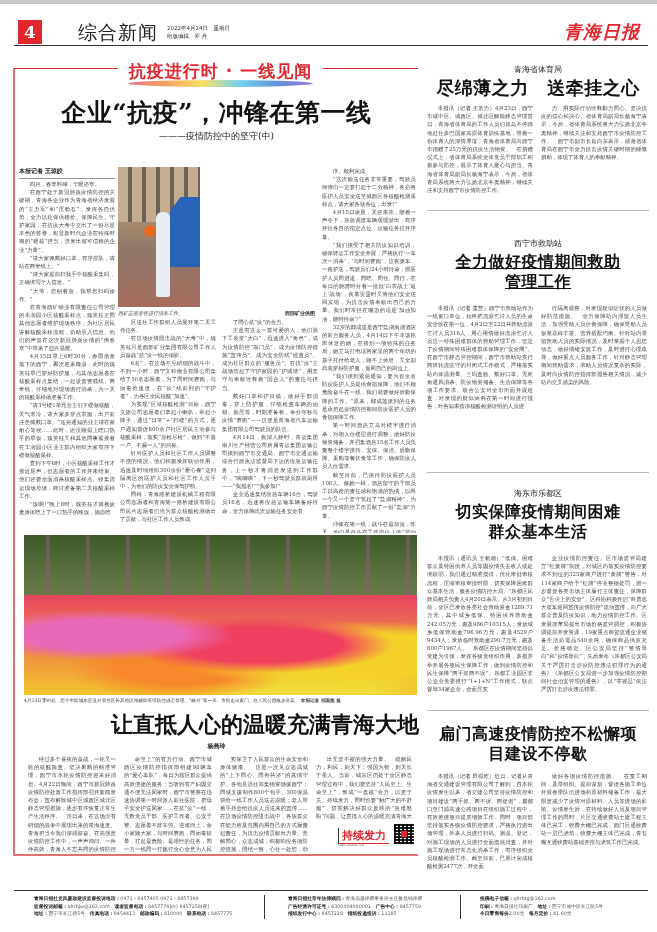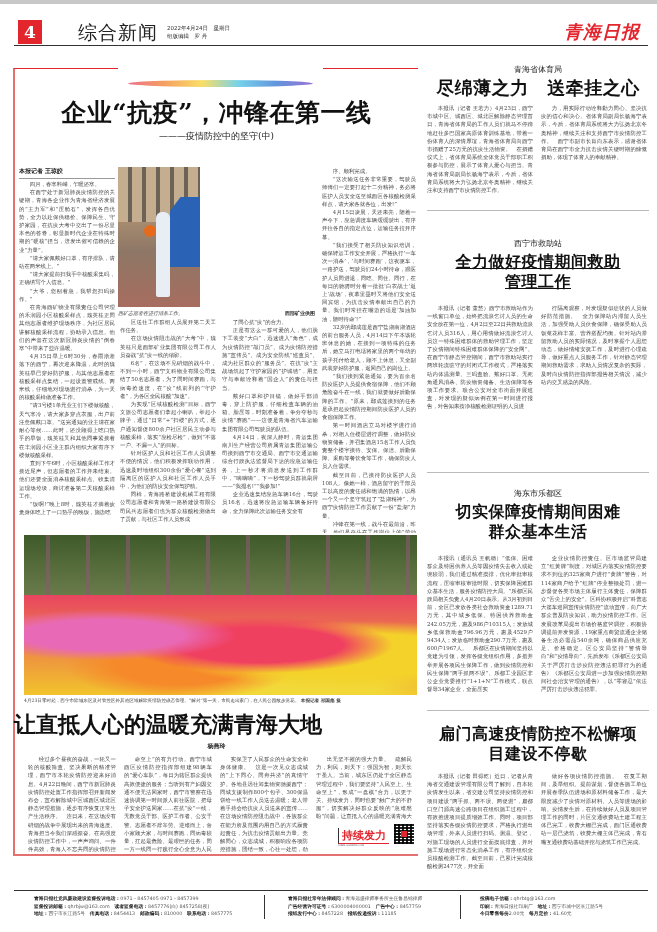--- a/index.html
+++ b/index.html
@@ -41,21 +41,21 @@
      background:
        radial-gradient(ellipse at 20% 40%, #e86ab6 0 18%, transparent 30%),
        radial-gradient(ellipse at 60% 50%, #f04060 0 25%, transparent 40%),
        radial-gradient(ellipse at 85% 60%, #f4d22a 0 25%, transparent 40%),
        radial-gradient(ellipse at 40% 70%, #f68a2a 0 20%, transparent 35%),
        radial-gradient(ellipse at 70% 90%, #f2d838 0 20%, transparent 35%),
        linear-gradient(180deg, #e84560, #f2c42c); }
   .photo2-caption { position: absolute; left: 24px; top: 698px; width: 395px; font-family: "DejaVu Serif", serif; font-size: 4.6px; color: #444; }
   .photo2-caption b { font-family: "DejaVu Sans", sans-serif; }
 
-  .headline-warm { position: absolute; left: 14px; top: 710px; width: 405px; text-align: left; font-family: "DejaVu Serif", serif; font-weight: bold; font-size: 22px; color: #111; }
+  .headline-warm { position: absolute; left: 14px; top: 710px; width: 405px; text-align: right; font-family: "DejaVu Serif", serif; font-weight: bold; font-size: 22px; color: #111; }
   .author-warm { position: absolute; left: 14px; top: 742px; width: 405px; text-align: center; font-family: "DejaVu Sans", sans-serif; font-weight: bold; font-size: 6px; color: #222; }
 
   .xihai-box { position: absolute; left: 338px; top: 822px; width: 78px; height: 30px; }
   .xihai-logo { position: absolute; left: 0; top: 6px; font-family: "DejaVu Serif", serif; font-weight: bold; color: #e3262e; font-size: 11px; border-bottom: 1px solid #e3262e; border-left: 1px solid #333; padding: 0 3px; }
   .xihai-url { position: absolute; left: 0; top: 22px; font-size: 2.5px; color: #666; font-family: "DejaVu Sans", sans-serif; }
   .qr { position: absolute; left: 56px; top: 2px; width: 20px; height: 20px; background:
       repeating-linear-gradient(0deg, #222 0 2px, #fff 2px 3px),
       repeating-linear-gradient(90deg, #222 0 2px, #fff 2px 4px);
       background-blend-mode: multiply; }
   .qr-dot { position: absolute; left: 63px; top: 9px; width: 6px; height: 6px; background: #e3262e; }
@@ -81,20 +81,21 @@
   <div class="date-line">
     <div>2022年4月24日　星期日</div>
     <div>组版编辑　罗 丹</div>
   </div>
   <div class="logo">青海日报</div>
 </header>
 
 <div class="left-frame"></div>
 <div class="banner">
   <div class="banner-wave"></div>
+  <div class="banner-text" style="position:relative">抗疫进行时 · 一线见闻</div>
 </div>
 
 <h1 class="headline-main">企业“抗疫”，冲锋在第一线</h1>
 <div class="subhead-main">———疫情防控中的坚守(中)</div>
 
 <div class="byline">本报记者  王琼皎</div>
 
 <div class="col" style="left:19px; top:180px; width:96px; height:352px;">
   <p>四月，春寒料峭，乍暖还寒。</p>
   <p>在西宁处于新冠肺炎疫情防控的关键期，青海各企业作为青海省经济发展的“主力军”和“压舱石”，发挥各自优势，全力以赴保供稳价、保障民生、守护家园，在抗疫大考中交出了一份尽显本色的答卷，彰显新时代企业在特殊时期的“硬核”担当，迸发出催可信赖的企业“力量”。</p>

